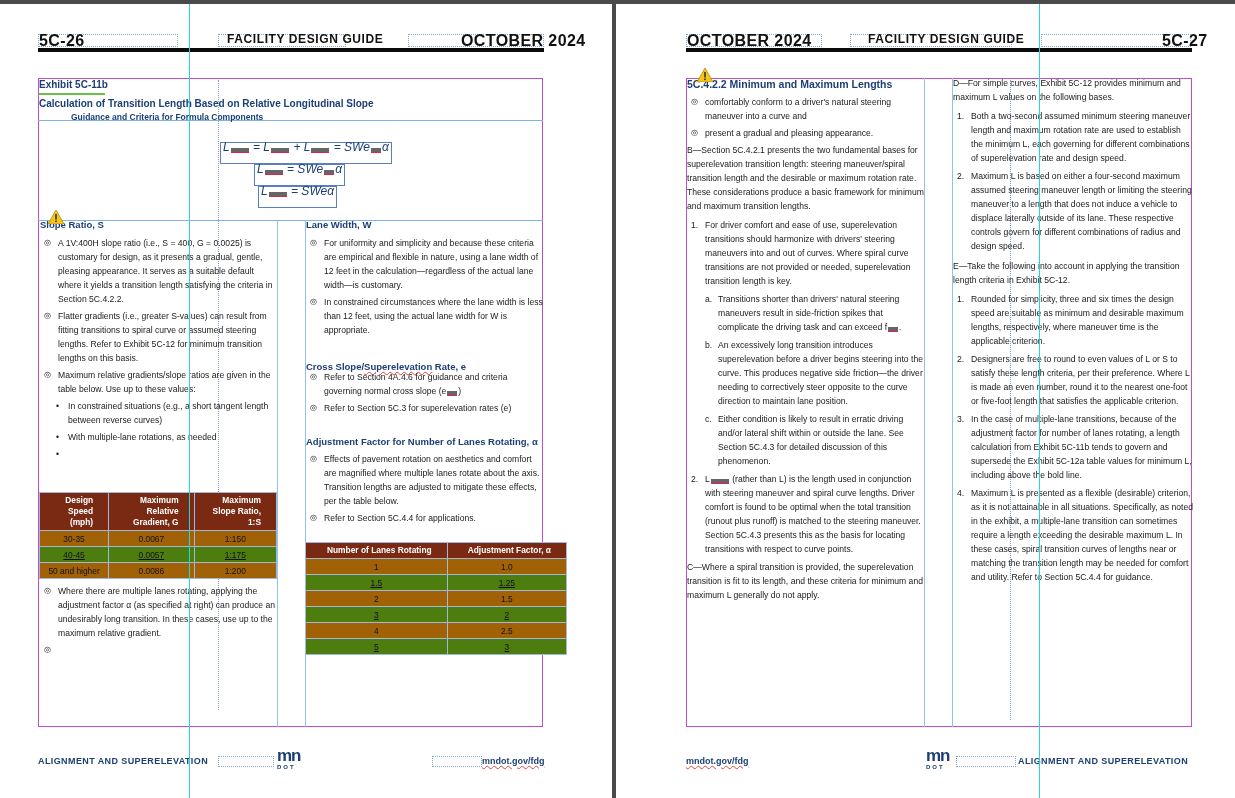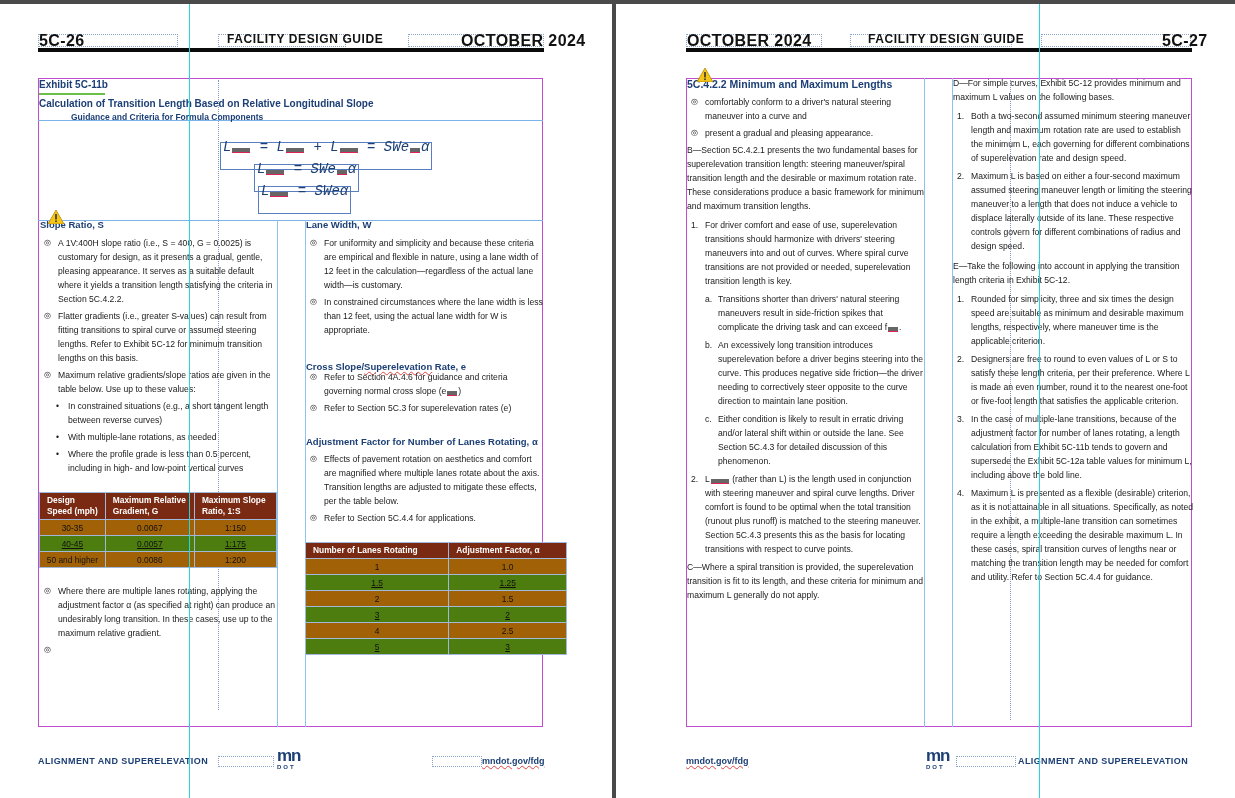--- a/index.html
+++ b/index.html
@@ -20,40 +20,40 @@
   .guide-cyan { position: absolute; top: 0; width: 1px; height: 794px; background: #28d3e0; z-index: 20; }
   .margin-box { position: absolute; border: 1px solid #c24ccf; }
   .col-guide { position: absolute; width: 1px; background: #8ec3ec; }
   .dot-guide { position: absolute; width: 0; border-left: 1px dotted #7d9ac8; }
   .h-guide { position: absolute; height: 1px; background: #7db3e6; }
   .exh-label { position: absolute; font-size: 10px; font-weight: bold; color: #1c3f75; }
   .exh-underline { position: absolute; height: 2px; background: #6cbf4a; }
   .exh-title { position: absolute; font-size: 10px; font-weight: bold; color: #1c3f75; white-space: nowrap; }
   .exh-sub { position: absolute; font-size: 8.5px; font-weight: bold; color: #1c3f75; white-space: nowrap; }
 
-  .formula { position: absolute; font-size: 14px; font-style: italic; color: #1c3f75; border: 1px solid #5a7fc0; padding: 0 2px; height: 28px; line-height: 9px; white-space: nowrap; font-family: Liberation Mono, monospace; }
+  .formula { position: absolute; font-size: 12px; font-style: italic; color: #1c3f75; border: 1px solid #5a7fc0; padding: 0 2px; height: 22px; line-height: 9px; white-space: nowrap; }
   .blank { display: inline-block; width: 18px; height: 5px; background: #666; vertical-align: -2px; margin: 0 1px; border-bottom: 1px solid #d25; }
   .blank.sm { width: 10px; }
 
   .sec-head { position: absolute; font-size: 9.5px; font-weight: bold; color: #1c3f75; white-space: nowrap; }
   .sq { text-decoration: underline wavy #d44; text-decoration-thickness: 1px; }
 
   .textblock { position: absolute; font-size: 8.6px; line-height: 14px; color: #1a1a1a; }
   .bul { position: relative; padding-left: 18px; margin-bottom: 3px; }
   .bul .mk { position: absolute; left: 4px; top: 0; font-size: 8px; color: #222; }
   .sub { position: relative; padding-left: 28px; margin-bottom: 3px; }
   .sub .mk { position: absolute; left: 16px; top: 0; }
   .num { position: relative; padding-left: 18px; margin-bottom: 4px; }
   .num .mk { position: absolute; left: 4px; top: 0; }
   .alpha { position: relative; padding-left: 31px; margin-bottom: 4px; }
   .alpha .mk { position: absolute; left: 18px; top: 0; }
   .para { margin-bottom: 5px; }
 
   table.dt { position: absolute; border-collapse: collapse; font-size: 8.4px; }
-  table.dt th { background: #7a2a13; color: #fff; font-weight: bold; padding: 2px 7px; border: 1px solid #9fb8dc; line-height: 11px; text-align: left; }
+  table.dt th { background: #7a2a13; color: #fff; font-weight: bold; padding: 2px 15px; border: 1px solid #9fb8dc; line-height: 11px; text-align: right; }
   table.dt td { border: 1px solid #9fb8dc; padding: 1px 3px; text-align: center; height: 16px; color: #111; }
   table.dt tr.odd td { background: #a16207; }
   table.dt tr.even td { background: #4d7c0f; text-decoration: underline; }
 
   .warn { position: absolute; width: 16px; height: 14px; z-index: 15; }
 
   .footer-text { position: absolute; top: 752px; font-size: 9px; font-weight: bold; color: #1c3f75; letter-spacing: 0.4px; white-space: nowrap; }
   .footer-link { position: absolute; top: 752px; font-size: 9px; font-weight: bold; color: #1c3f75; white-space: nowrap; }
   .logo { position: absolute; top: 745px; width: 30px; height: 28px; }
   .logo .mn { font-size: 17px; font-weight: bold; color: #1c3f75; line-height: 14px; letter-spacing: -1px; }
@@ -107,21 +107,21 @@
         <rect x="7.2" y="10.5" width="1.6" height="1.6" fill="#333"></rect>
       </svg>
 
     <div class="sec-head" style="left:40px;top:215px;">Slope Ratio, S</div>
     <div class="textblock" style="left:40px;top:232px;width:236px;">
       <div class="bul"><span class="mk">◎</span><span>A 1V:400H slope ratio (i.e., S = 400, G = 0.0025) is customary for design, as it presents a gradual, gentle, pleasing appearance. It serves as a suitable default where it yields a transition length satisfying the criteria in Section 5C.4.2.2.</span></div>
       <div class="bul"><span class="mk">◎</span><span>Flatter gradients (i.e., greater S-values) can result from fitting transitions to spiral curve or assumed steering lengths. Refer to Exhibit 5C-12 for minimum transition lengths on this basis.</span></div>
       <div class="bul"><span class="mk">◎</span><span>Maximum relative gradients/slope ratios are given in the table below. Use up to these values:</span></div>
       <div class="sub"><span class="mk">•</span><span>In constrained situations (e.g., a short tangent length between reverse curves)</span></div>
       <div class="sub"><span class="mk">•</span><span>With multiple-lane rotations, as needed</span></div>
-      <div class="sub"><span class="mk">•</span><span>Where the profile grade is less than 0.5 percent, including in high- and low-point vertical curves</span></div>
+      <div class="sub"><span class="mk">•</span></div>
     </div>
 
     <table class="dt" style="left:39px;top:488px;width:238px;">
       <thead>
           <tr>
         <th>Design Speed (mph)</th>
         <th>Maximum Relative Gradient, G</th>
         <th>Maximum Slope Ratio, 1:S</th>
       </tr>
         </thead>

